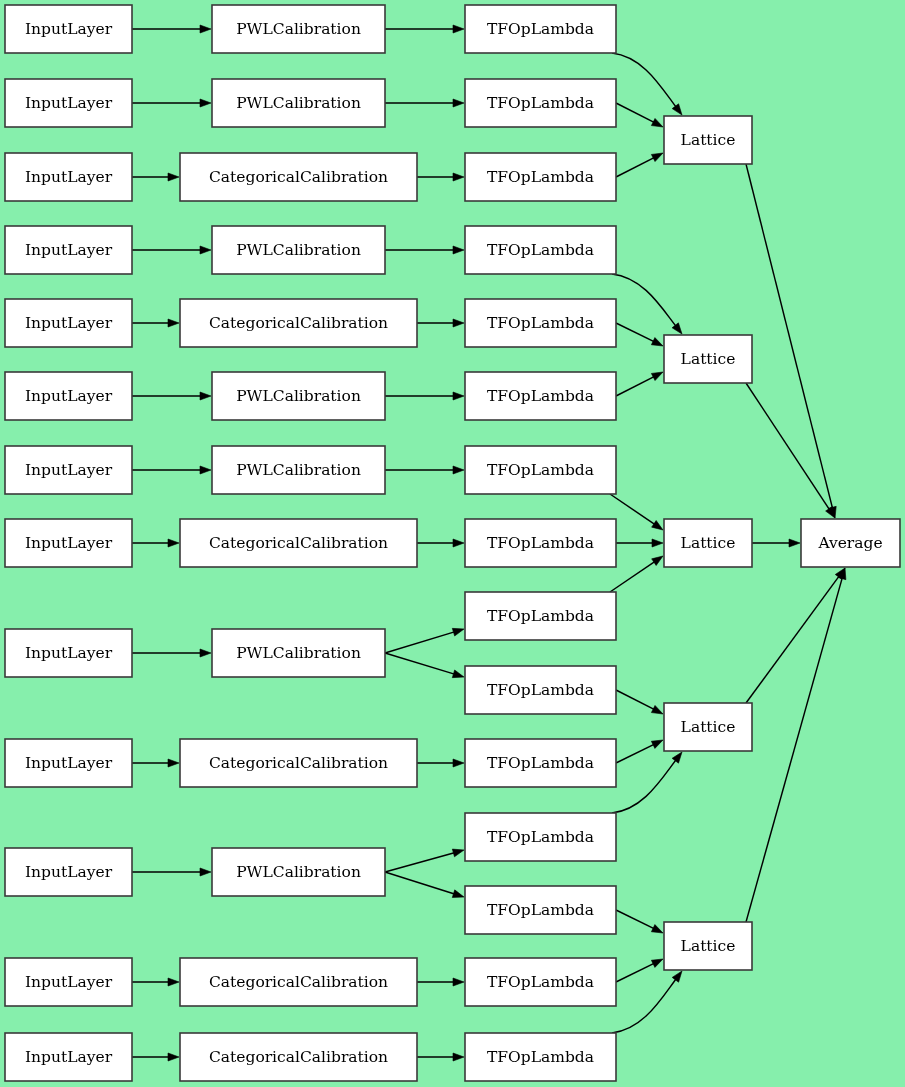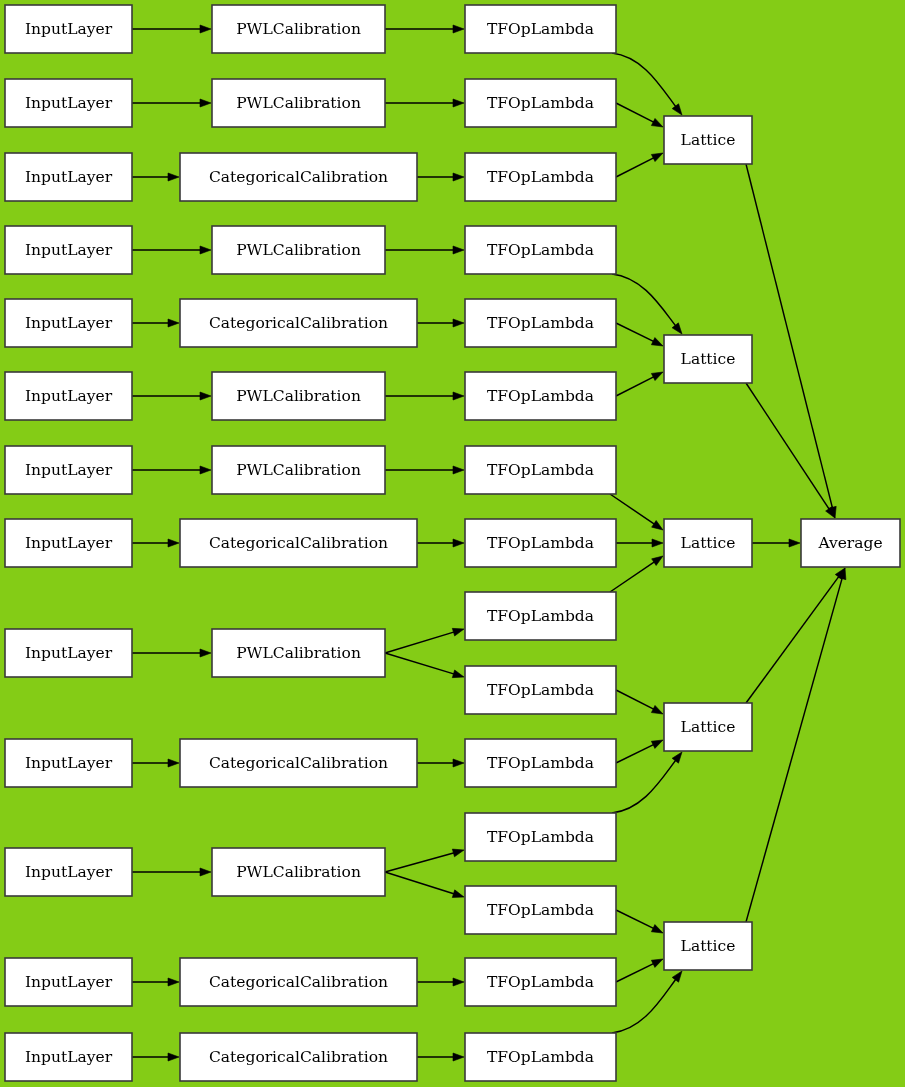--- a/index.html
+++ b/index.html
@@ -10,21 +10,21 @@
   body {
     width: 905px;
     height: 1087px;
     font-family: "DejaVu Serif", "Liberation Serif", serif;
     overflow: hidden;
   }
   #graph-root {
     position: relative;
     width: 905px;
     height: 1087px;
-    background: #84cc16;
+    background: #86efac;
   }
   svg#graph-svg {
     display: block;
     width: 905px;
     height: 1087px;
   }
   .node-box {
     fill: #ffffff;
     stroke: #3a3a3a;
     stroke-width: 1.6;

